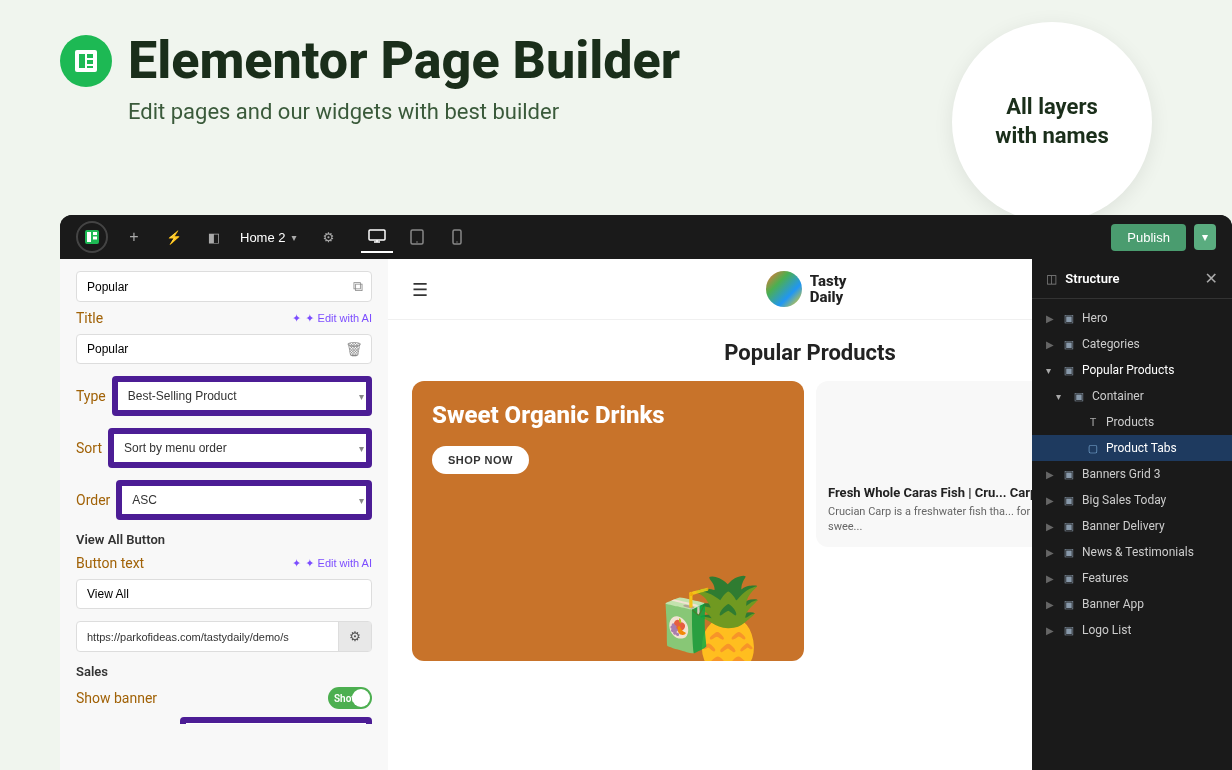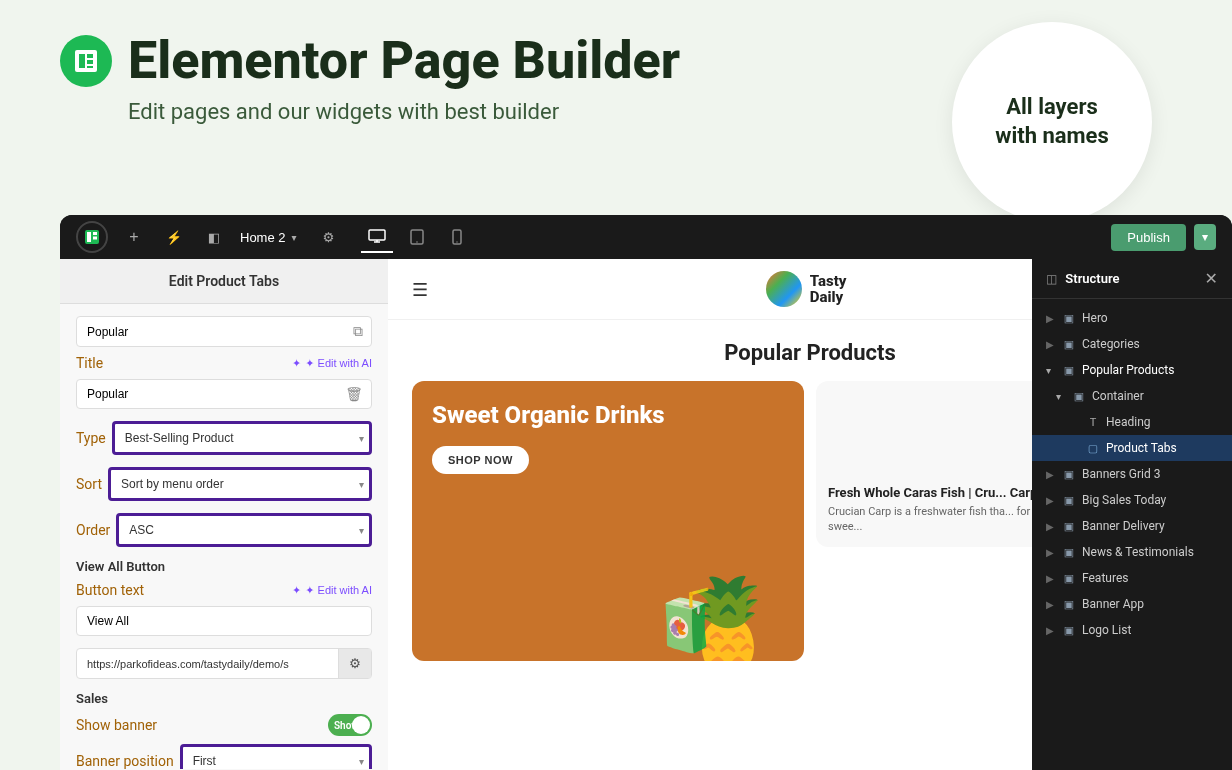--- a/index.html
+++ b/index.html
@@ -577,21 +577,21 @@
       gap: 6px;
       margin-bottom: 8px;
     }
 
     .select-wrapper {
       position: relative;
     }
 
     .select-wrapper select {
       width: 100%;
-      border: 3px solid #4c1d95;
+      border: 6px solid #4c1d95;
       border-radius: 4px;
       padding: 7px 28px 7px 10px;
       font-size: 12px;
       background: white;
       outline: none;
       appearance: none;
       cursor: pointer;
       color: #333;
     }
 
@@ -674,23 +674,20 @@
 
     <div class="toolbar-right">
       <button class="publish-btn">Publish</button>
       <button class="publish-chevron">▾</button>
     </div>
   </div>
 
   <div class="editor-body">
 
     <div class="left-panel">
-      <div class="panel-header">
-        <span>Edit Product Tabs</span>
-      </div>
       <div class="panel-content">
 
         <div class="field-input-row">
           <input type="text" value="Popular" style="">
           <button class="copy-btn">⧉</button>
         </div>
 
         <div class="field-group">
           <div class="field-row">
             <span class="field-label-inline">Title</span>
@@ -872,21 +869,21 @@
 
           <div class="structure-item indent-1">
             <span class="chevron-icon open">▾</span>
             <span class="item-icon container">▣</span>
             <span class="item-label">Container</span>
           </div>
 
           <div class="structure-item indent-2">
             <span class="chevron-icon" style="color:transparent;">▶</span>
             <span class="item-icon" style="color:#aaa;font-size:11px;">T</span>
-            <span class="item-label">Heading</span>
+            <span class="item-label">Products</span>
           </div>
 
           <div class="structure-item indent-2 highlighted">
             <span class="chevron-icon" style="color:transparent;">▶</span>
             <span class="item-icon" style="color:#7aaad4;font-size:11px;">▢</span>
             <span class="item-label" style="color:white;">Product Tabs</span>
           </div>
 
           <div class="structure-item">
             <span class="chevron-icon">▶</span>

